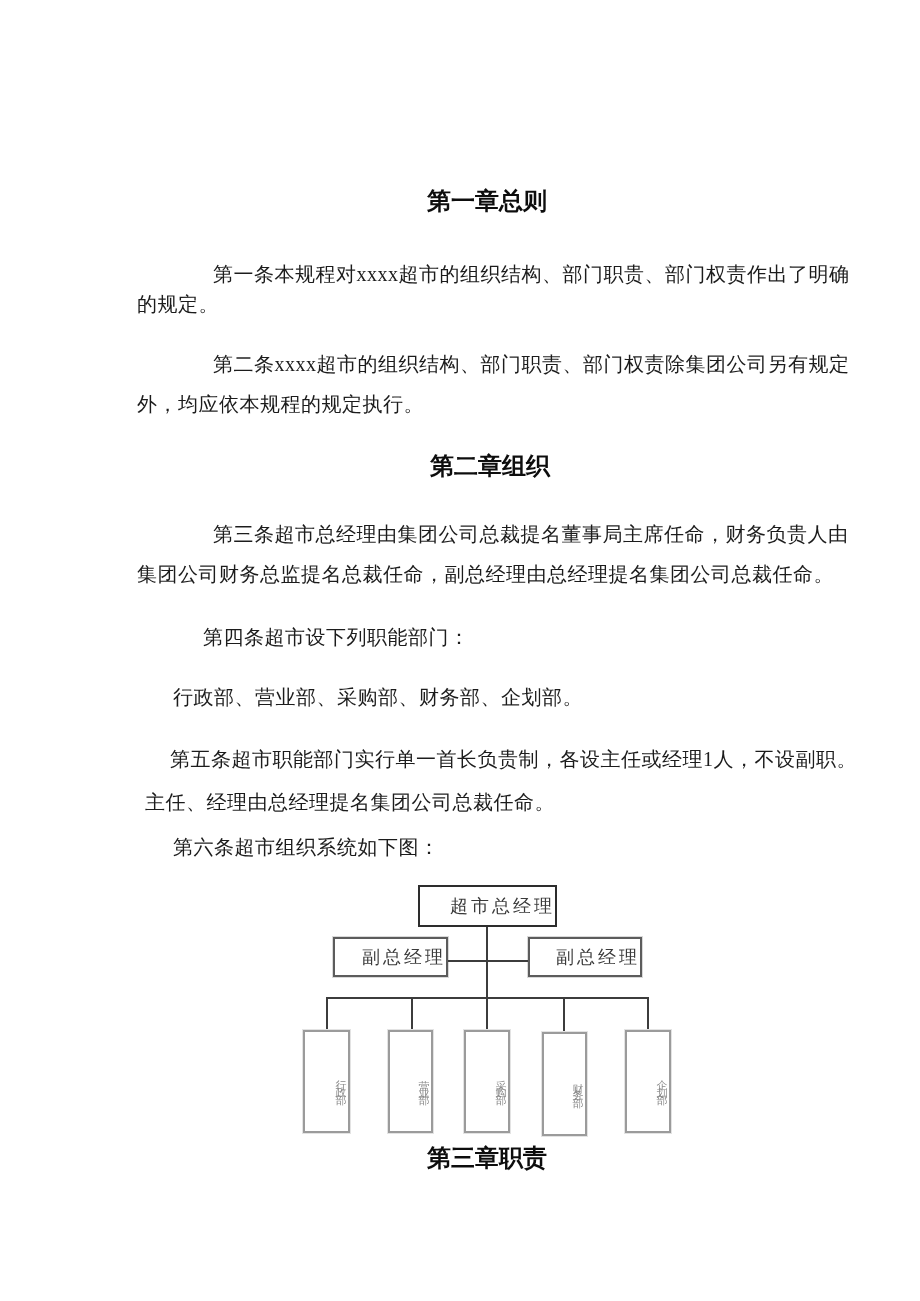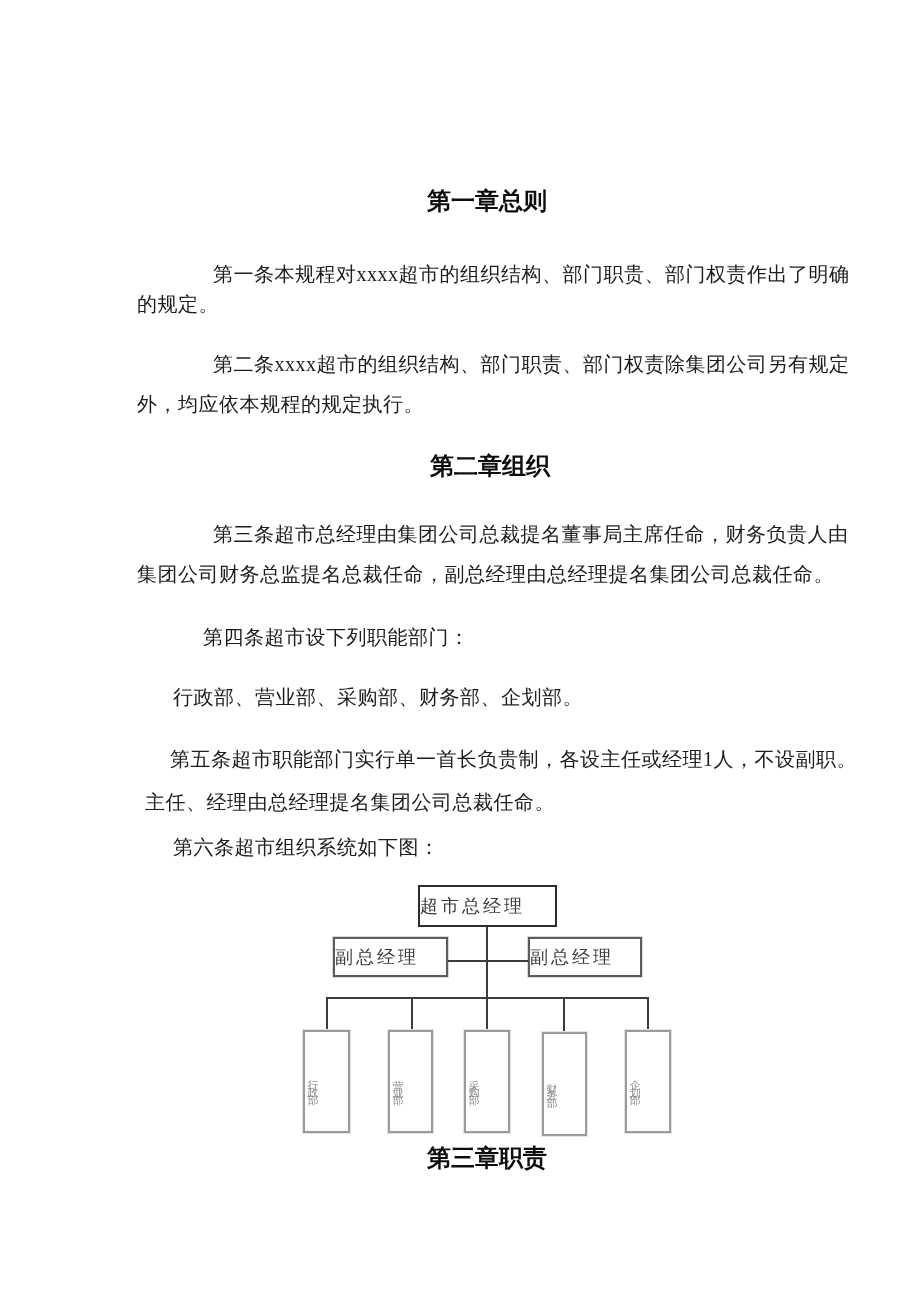--- a/index.html
+++ b/index.html
@@ -30,21 +30,21 @@
     font-size: 20px;
     color: #1c1c1c;
     letter-spacing: 0.5px;
     white-space: nowrap;
     line-height: 1.15;
   }
   
   .obox {
     position: absolute;
     background: #fff;
-    display: flex; align-items: center; justify-content: flex-start;
+    display: flex; align-items: center; justify-content: flex-end;
     box-sizing: border-box;
   }
   .obox-root   { border: 2px solid #2d2d2d; }
   .obox-deputy { border: 2px solid #5c5c5c; box-shadow: 0 0 0 1px #d9d9d9; }
   .obox-dept   { border: 2px solid #9b9b9b; box-shadow: 0 0 0 1px #e3e3e3; }
   .obox-label {
     font-family: "Liberation Serif", serif;
     font-size: 18px; color: #3a3a3a;
     letter-spacing: 3px; white-space: nowrap;
   }

